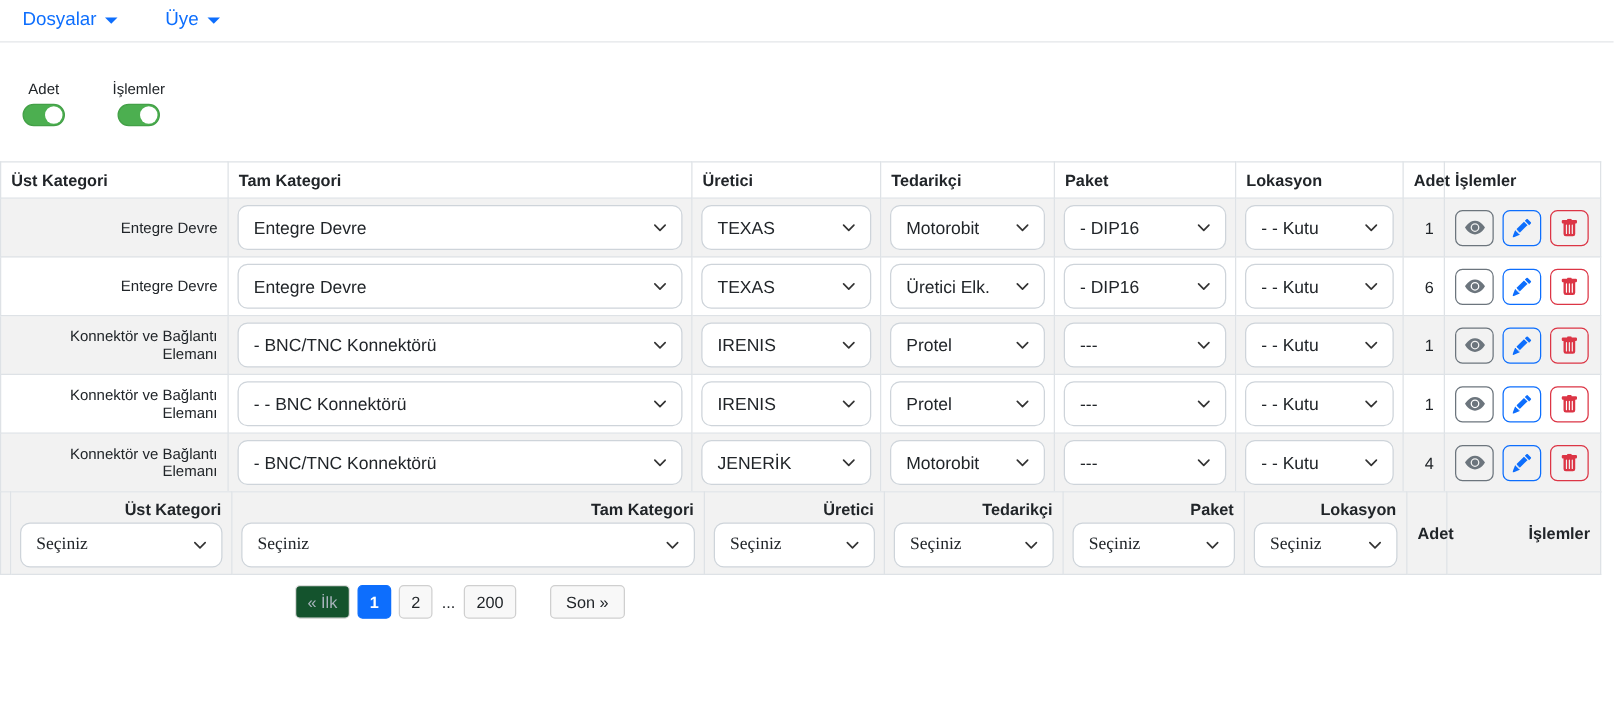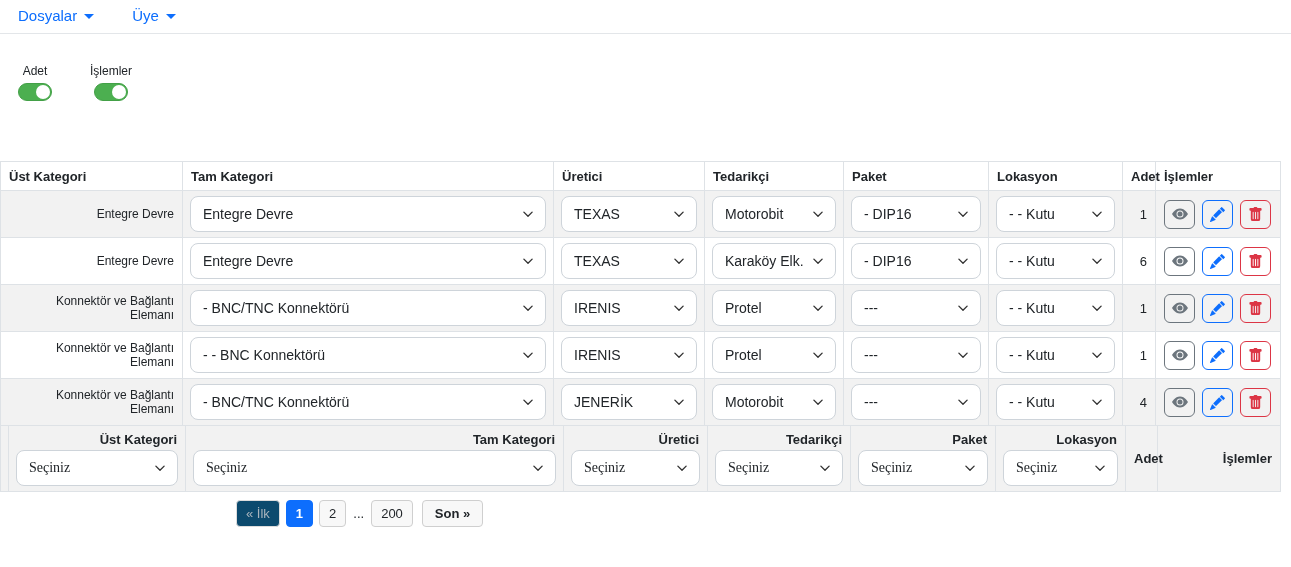--- a/index.html
+++ b/index.html
@@ -38,21 +38,21 @@
     background: #4CAF50; position: relative; cursor: pointer;
     border: 1px solid #43a047;
   }
   .switch .knob {
     position: absolute; top: 1px; right: 1px;
     width: 14px; height: 14px; border-radius: 50%;
     background: #fff;
   }
 
   
-  .table-wrap { margin-top: 60px; }
+  .table-wrap { margin-top: 28px; }
   table { border-collapse: collapse; table-layout: fixed; width: 1280px; background: #fff; }
   th, td { border: 1px solid #dee2e6; vertical-align: middle; }
   thead th {
     font-size: 13px; font-weight: bold; text-align: left;
     padding: 6px 8px; background: #fff; height: 29px;
   }
   tbody tr { height: 46px; text-align: right; }
   tbody tr:nth-child(odd) { background: #f2f2f2; }
   tbody tr:nth-child(even) { background: #ffffff; }
   td.text-cell { font-size: 12px; padding: 4px 8px; color: #212529; }
@@ -90,27 +90,27 @@
   .filter-center .filter-label { padding: 0 8px; }
 
   
   .pagination { display: flex; align-items: center; gap: 6px; margin: 8px 0 0 236px; }
   .page-btn {
     font-size: 13px; border-radius: 4px; cursor: pointer;
     border: 1px solid #cfcfcf; background: #f8f8f8; color: #212529;
     padding: 5px 9px; display: inline-flex; align-items: center; justify-content: center;
   }
   .page-btn.disabled {
-    background: #0c4a6e; border-color: #dddddd; color: #a9b4bd; cursor: default;
+    background: #14532d; border-color: #dddddd; color: #a9b4bd; cursor: default;
   }
   .page-btn.active {
     background: #0d6efd; border-color: #0d6efd; color: #fff; font-weight: bold;
   }
   .page-ellipsis { font-size: 13px; color: #212529; padding: 0 1px; }
-  .page-last { margin-left: 3px; padding: 5px 12px; font-weight: bold; }
+  .page-last { margin-left: 21px; padding: 5px 12px; }
 
   svg { display: block; }
 </style>
 </head>
 <body>
 
 <div class="navbar">
   <a class="nav-link">
     <span>Dosyalar</span>
     <span class="caret"></span>
@@ -259,21 +259,21 @@
         <span>TEXAS</span>
         <span class="chev">
           <svg width="12" height="12" viewBox="0 0 16 16">
                   <path d="M2.5 5.5 8 11l5.5-5.5" fill="none" stroke="#333" stroke-width="1.8" stroke-linecap="round" stroke-linejoin="round"></path>
                 </svg>
         </span>
       </div>
     </td>
     <td class="select-cell">
       <div class="select">
-        <span>Karaköy Elk.</span>
+        <span>Üretici Elk.</span>
         <span class="chev">
           <svg width="12" height="12" viewBox="0 0 16 16">
                   <path d="M2.5 5.5 8 11l5.5-5.5" fill="none" stroke="#333" stroke-width="1.8" stroke-linecap="round" stroke-linejoin="round"></path>
                 </svg>
         </span>
       </div>
     </td>
     <td class="select-cell">
       <div class="select">
         <span>- DIP16</span>

